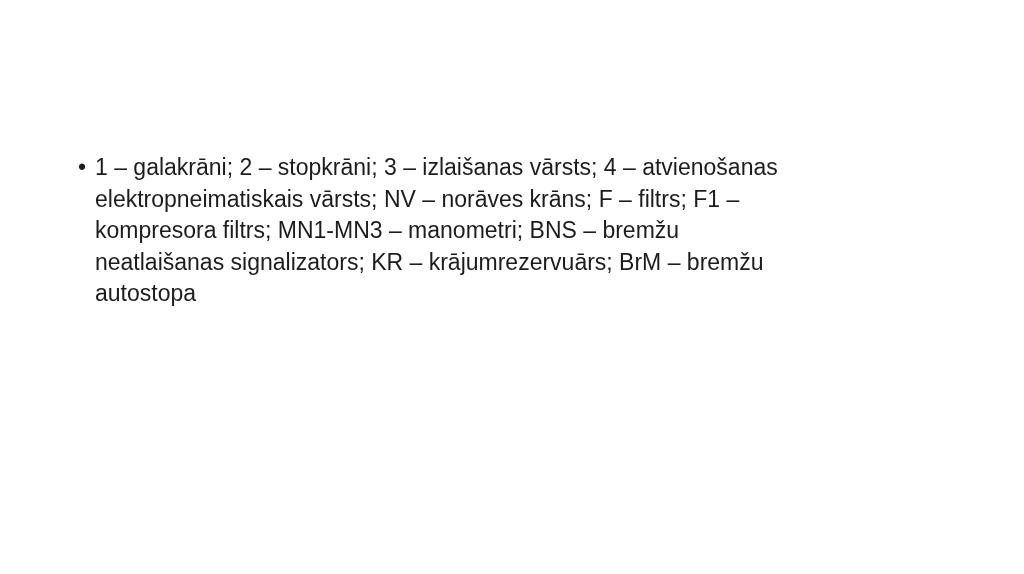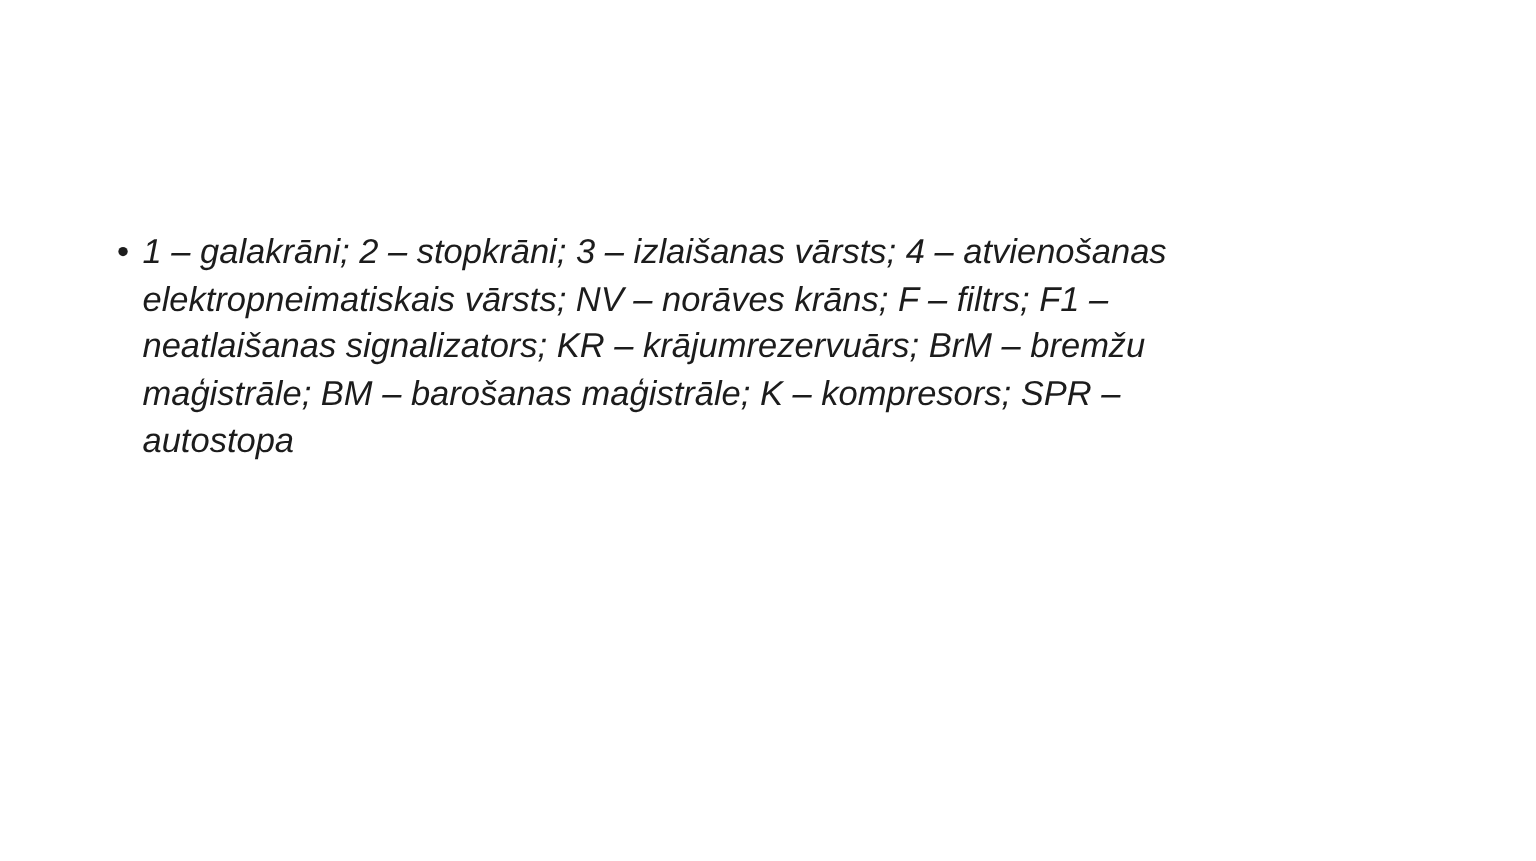--- a/index.html
+++ b/index.html
@@ -28,33 +28,32 @@
     letter-spacing: 0;
   }
   .bullet-marker {
     position: absolute;
     left: 0;
     top: 0;
     width: 17px;
   }
   .bullet-lines {
     margin-left: 17px;
-    font-style: italic;
   }
   .text-line {
     white-space: nowrap;
   }
 </style>
 </head>
 <body>
 
 <div class="slide" style="background: rgb(255, 255, 255);">
   <div class="bullet-block" style="color: rgb(28, 28, 28);">
     <span class="bullet-marker">•</span>
     <div class="bullet-lines">
         <div class="text-line">1 – galakrāni; 2 – stopkrāni; 3 – izlaišanas vārsts; 4 – atvienošanas</div>
         <div class="text-line">elektropneimatiskais vārsts; NV – norāves krāns; F – filtrs; F1 –</div>
+        <div class="text-line">kompresora filtrs; MN1-MN3 – manometri; BNS – bremžu</div>
         <div class="text-line">neatlaišanas signalizators; KR – krājumrezervuārs; BrM – bremžu</div>
-        <div class="text-line">maģistrāle; BM – barošanas maģistrāle; K – kompresors; SPR –</div>
         <div class="text-line">autostopa</div>
       </div>
   </div>
 </div>
 
 </body></html>

